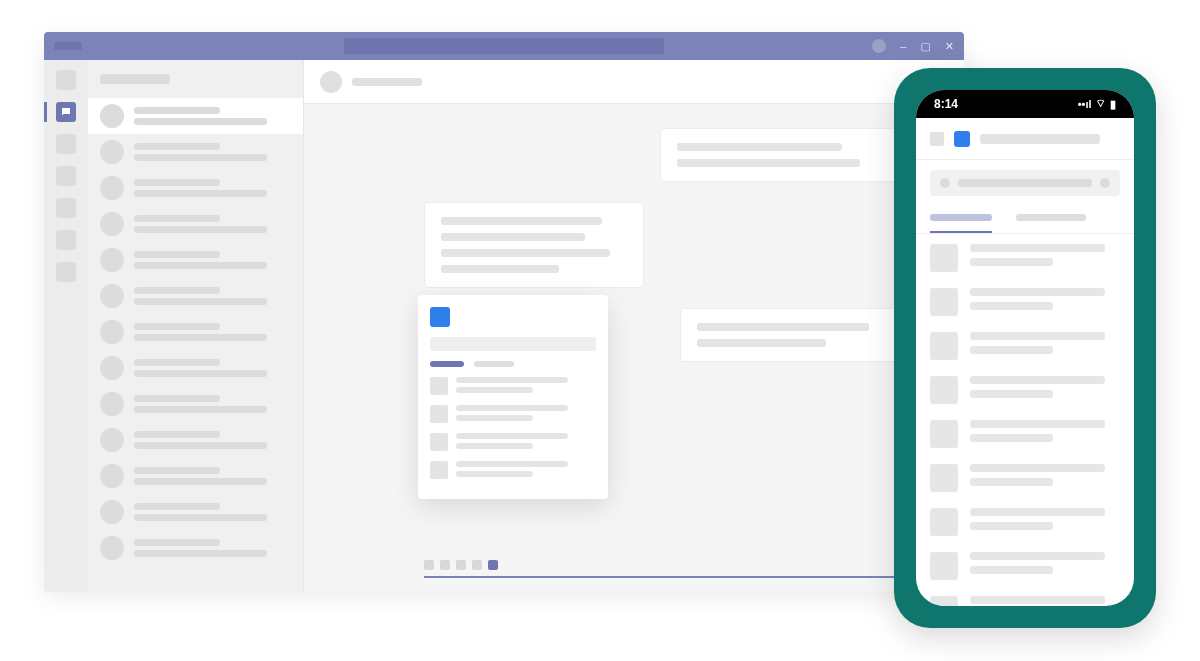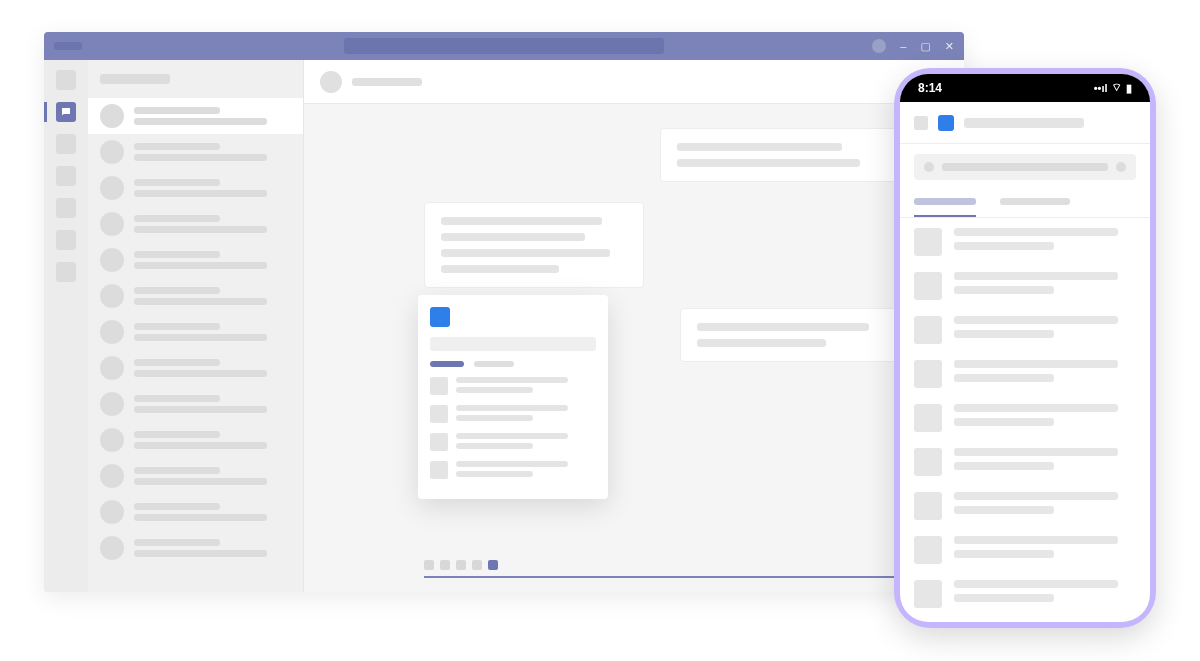--- a/index.html
+++ b/index.html
@@ -171,23 +171,23 @@
   .popup-item .thumb{width:18px;height:18px;background:#e4e4e4;border-radius:2px;flex-shrink:0;}
   .popup-item .txt{flex:1;}
   .popup-item .t1{height:6px;background:#e4e4e4;border-radius:3px;width:80%;margin-bottom:4px;}
   .popup-item .t2{height:6px;background:#e4e4e4;border-radius:3px;width:55%;}
 
   
   .phone {
     position:absolute;
     right:44px; top:68px;
     width:262px; height:560px;
-    background:#c4b5fd;
+    background:#0f766e;
     border-radius:36px;
-    padding:6px;
+    padding:22px;
     box-shadow:0 10px 30px rgba(0,0,0,0.15);
   }
   .phone-screen{
     width:100%;height:100%;
     background:#fff;border-radius:28px;
     overflow:hidden;
     display:flex;flex-direction:column;
   }
   .statusbar{
     height:28px;background:#000;color:#fff;

